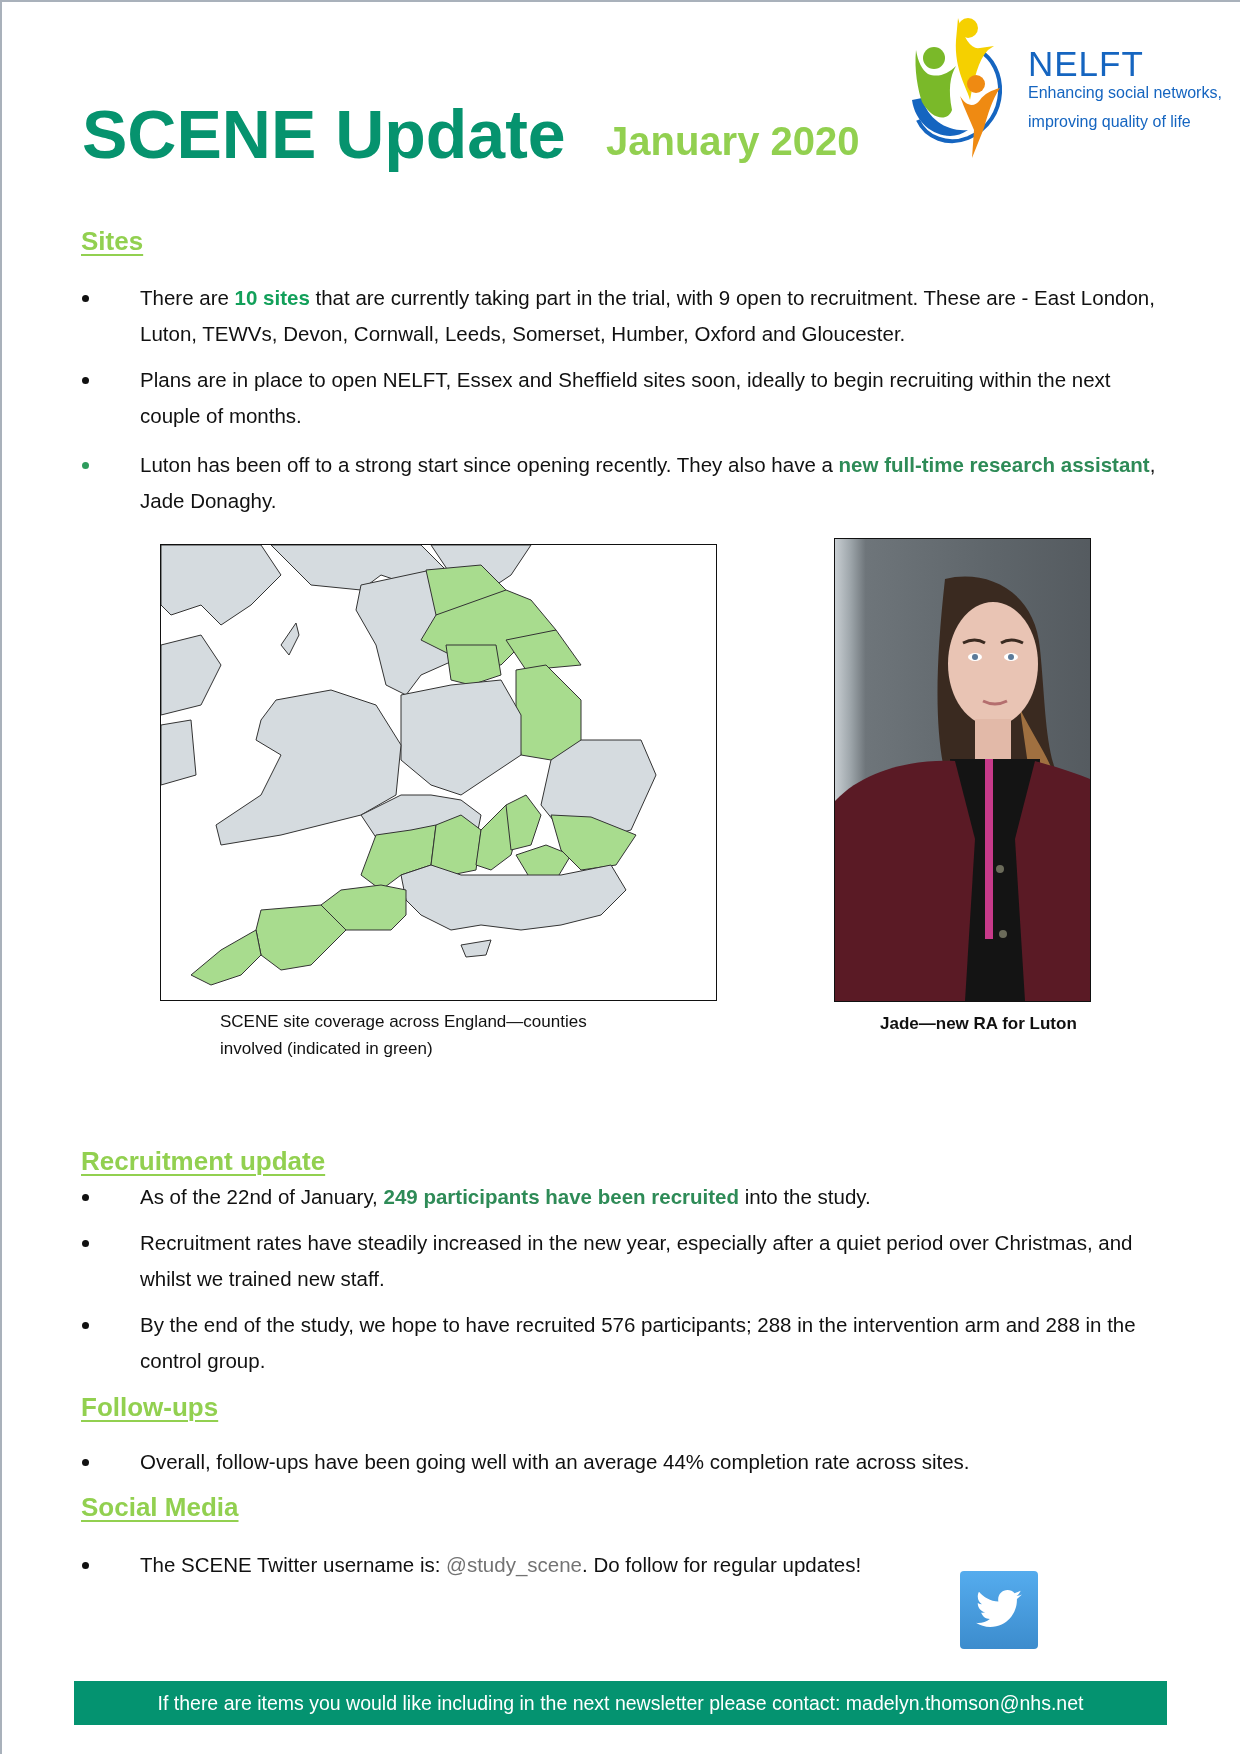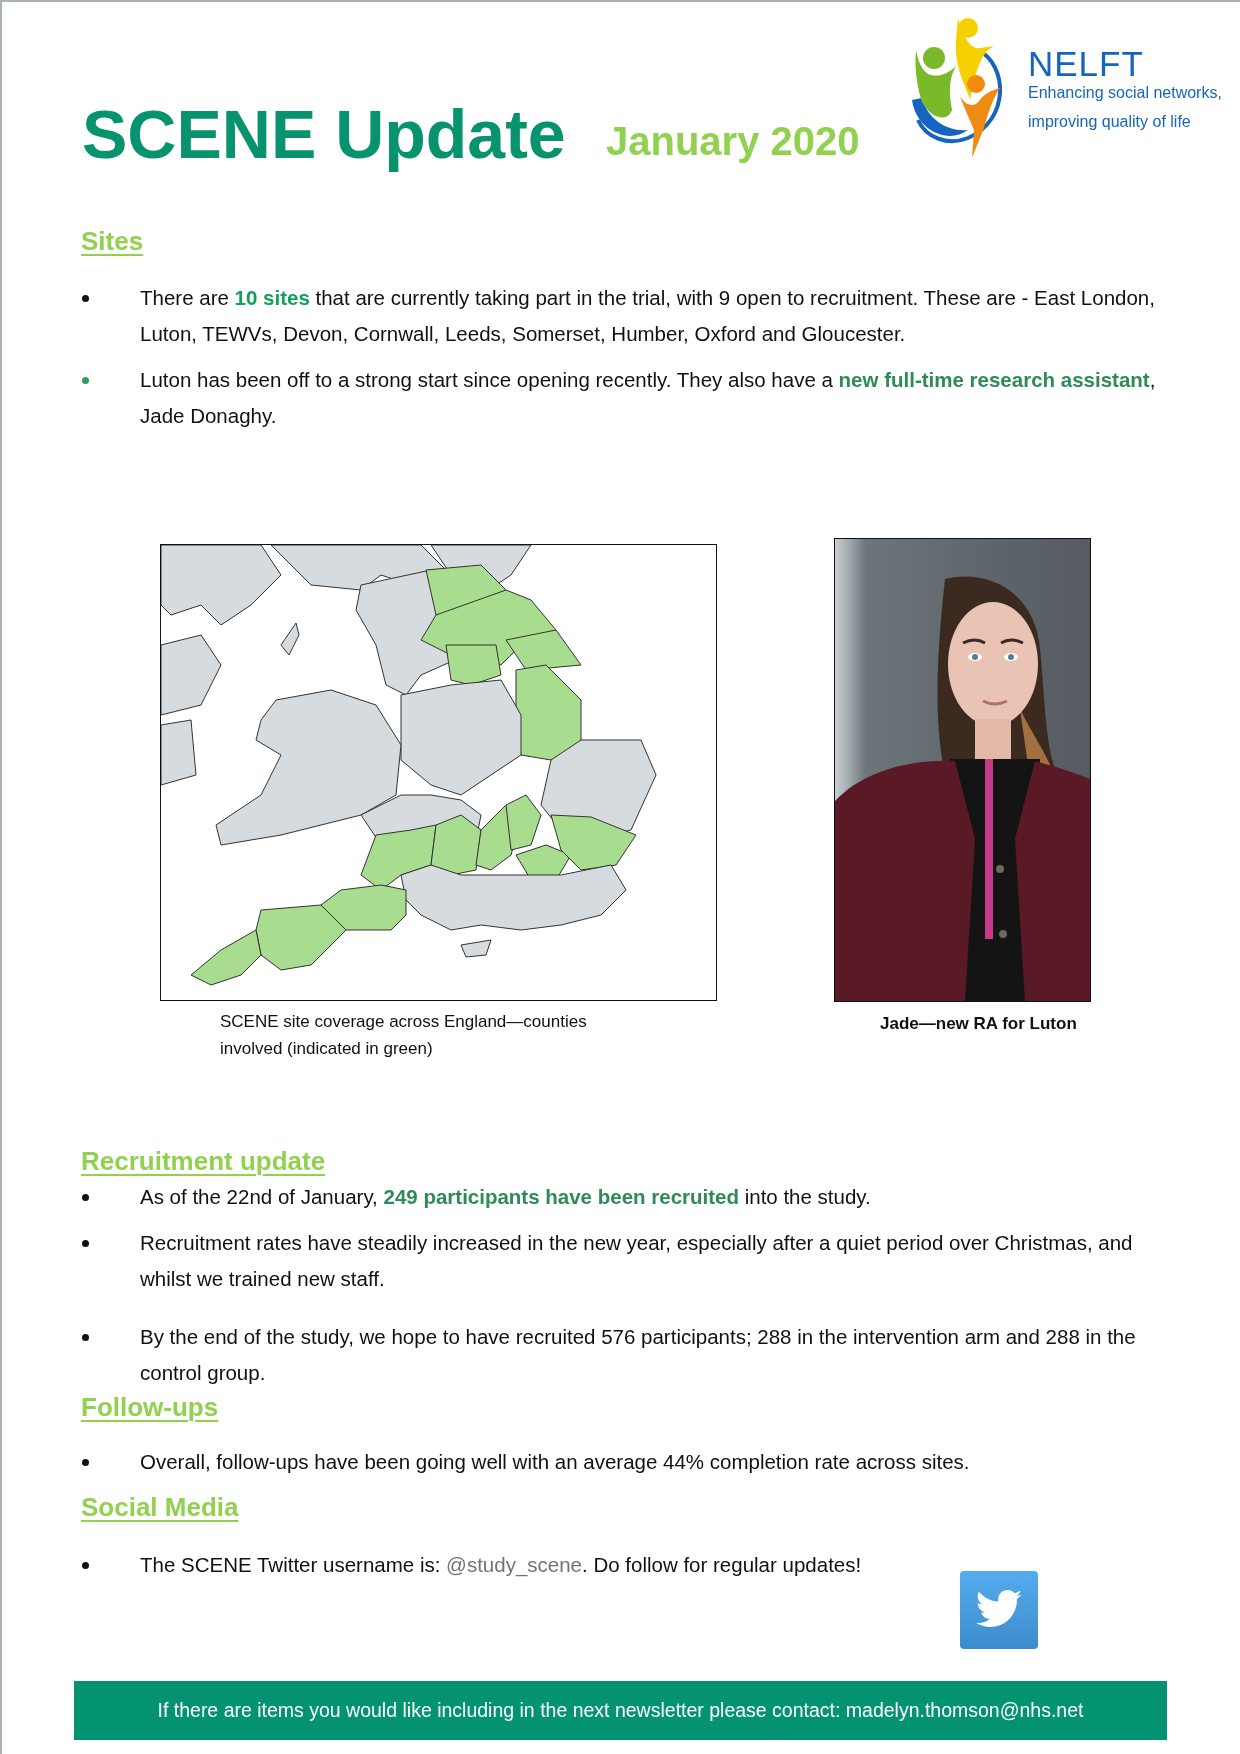--- a/index.html
+++ b/index.html
@@ -61,21 +61,21 @@
   .caption.map-cap { left: 220px; top: 1008px; width: 430px; }
   .caption.photo-cap { left: 880px; top: 1010px; width: 200px; font-weight: bold; }
 
   .twitter {
     position: absolute; left: 960px; top: 1571px; width: 78px; height: 78px; border-radius: 4px;
     background: linear-gradient(180deg, #55acee 0%, #3c8ccd 100%);
   }
   .twitter svg { position: absolute; left: 14px; top: 14px; width: 50px; height: 50px; }
 
   .footer {
-    position: absolute; left: 74px; top: 1681px; width: 1093px; height: 59px;
+    position: absolute; left: 74px; top: 1681px; width: 1093px; height: 44px;
     background: #049370; color: #ffffff; font-size: 19.5px;
     display: flex; align-items: center; justify-content: center; white-space: nowrap;
   }
 </style>
 </head>
 <body>
 
 <div class="page-border-top"></div>
 <div class="page-border-left"></div>
 
@@ -100,20 +100,24 @@
   <div class="logo-name">NELFT</div>
   <div class="logo-tag l1">Enhancing social networks,</div>
   <div class="logo-tag l2">improving quality of life</div>
 </div>
 
 <div class="heading" style="top:226px;">Sites</div>
 <ul class="bullet-list" style="top:280px;">
   <li class="bullet-item" style="margin-bottom:10px;">
     <span class="bullet-dot"></span>
     <span>There are </span><span class="hl">10 sites</span><span> that are currently taking part in the trial, with 9 open to recruitment. These are - East London, Luton, TEWVs, Devon, Cornwall, Leeds, Somerset, Humber, Oxford and Gloucester.</span>
+  </li>
+  <li class="bullet-item" style="margin-bottom:13px;">
+    <span class="bullet-dot"></span>
+    <span>Plans are in place to open NELFT, Essex and Sheffield sites soon, ideally to begin recruiting within the next couple of months.</span>
   </li>
   <li class="bullet-item">
     <span class="bullet-dot green"></span>
     <span>Luton has been off to a strong start since opening recently.  They also have a </span><span class="hl2">new full-time research assistant</span><span>, Jade Donaghy.</span>
   </li>
 </ul>
 
 <div class="map-box" title="Map of England and Wales counties with participating counties in green">
   <svg viewBox="0 0 555 455" preserveAspectRatio="none">
     <g stroke="#333" stroke-width="1" stroke-linejoin="round">
@@ -199,21 +203,21 @@
 
 <div class="caption map-cap">SCENE site coverage across England—counties involved (indicated in green)</div>
 <div class="caption photo-cap">Jade—new RA for Luton</div>
 
 <div class="heading" style="top:1146px;">Recruitment update</div>
 <ul class="bullet-list" style="top:1179px;">
   <li class="bullet-item" style="margin-bottom:10px;">
     <span class="bullet-dot"></span>
     <span>As of the 22nd of January, </span><span class="hl2">249 participants have been recruited</span><span> into the study.</span>
   </li>
-  <li class="bullet-item" style="margin-bottom:22px;">
+  <li class="bullet-item" style="margin-bottom:10px;">
     <span class="bullet-dot"></span>
     <span>Recruitment rates have steadily increased in the new year, especially after a quiet period over Christmas, and whilst we trained new staff.</span>
   </li>
   <li class="bullet-item">
     <span class="bullet-dot"></span>
     <span>By the end of the study, we hope to have recruited 576 participants; 288 in the intervention arm and 288 in the control group.</span>
   </li>
 </ul>
 
 <div class="heading" style="top:1392px;">Follow-ups</div>

